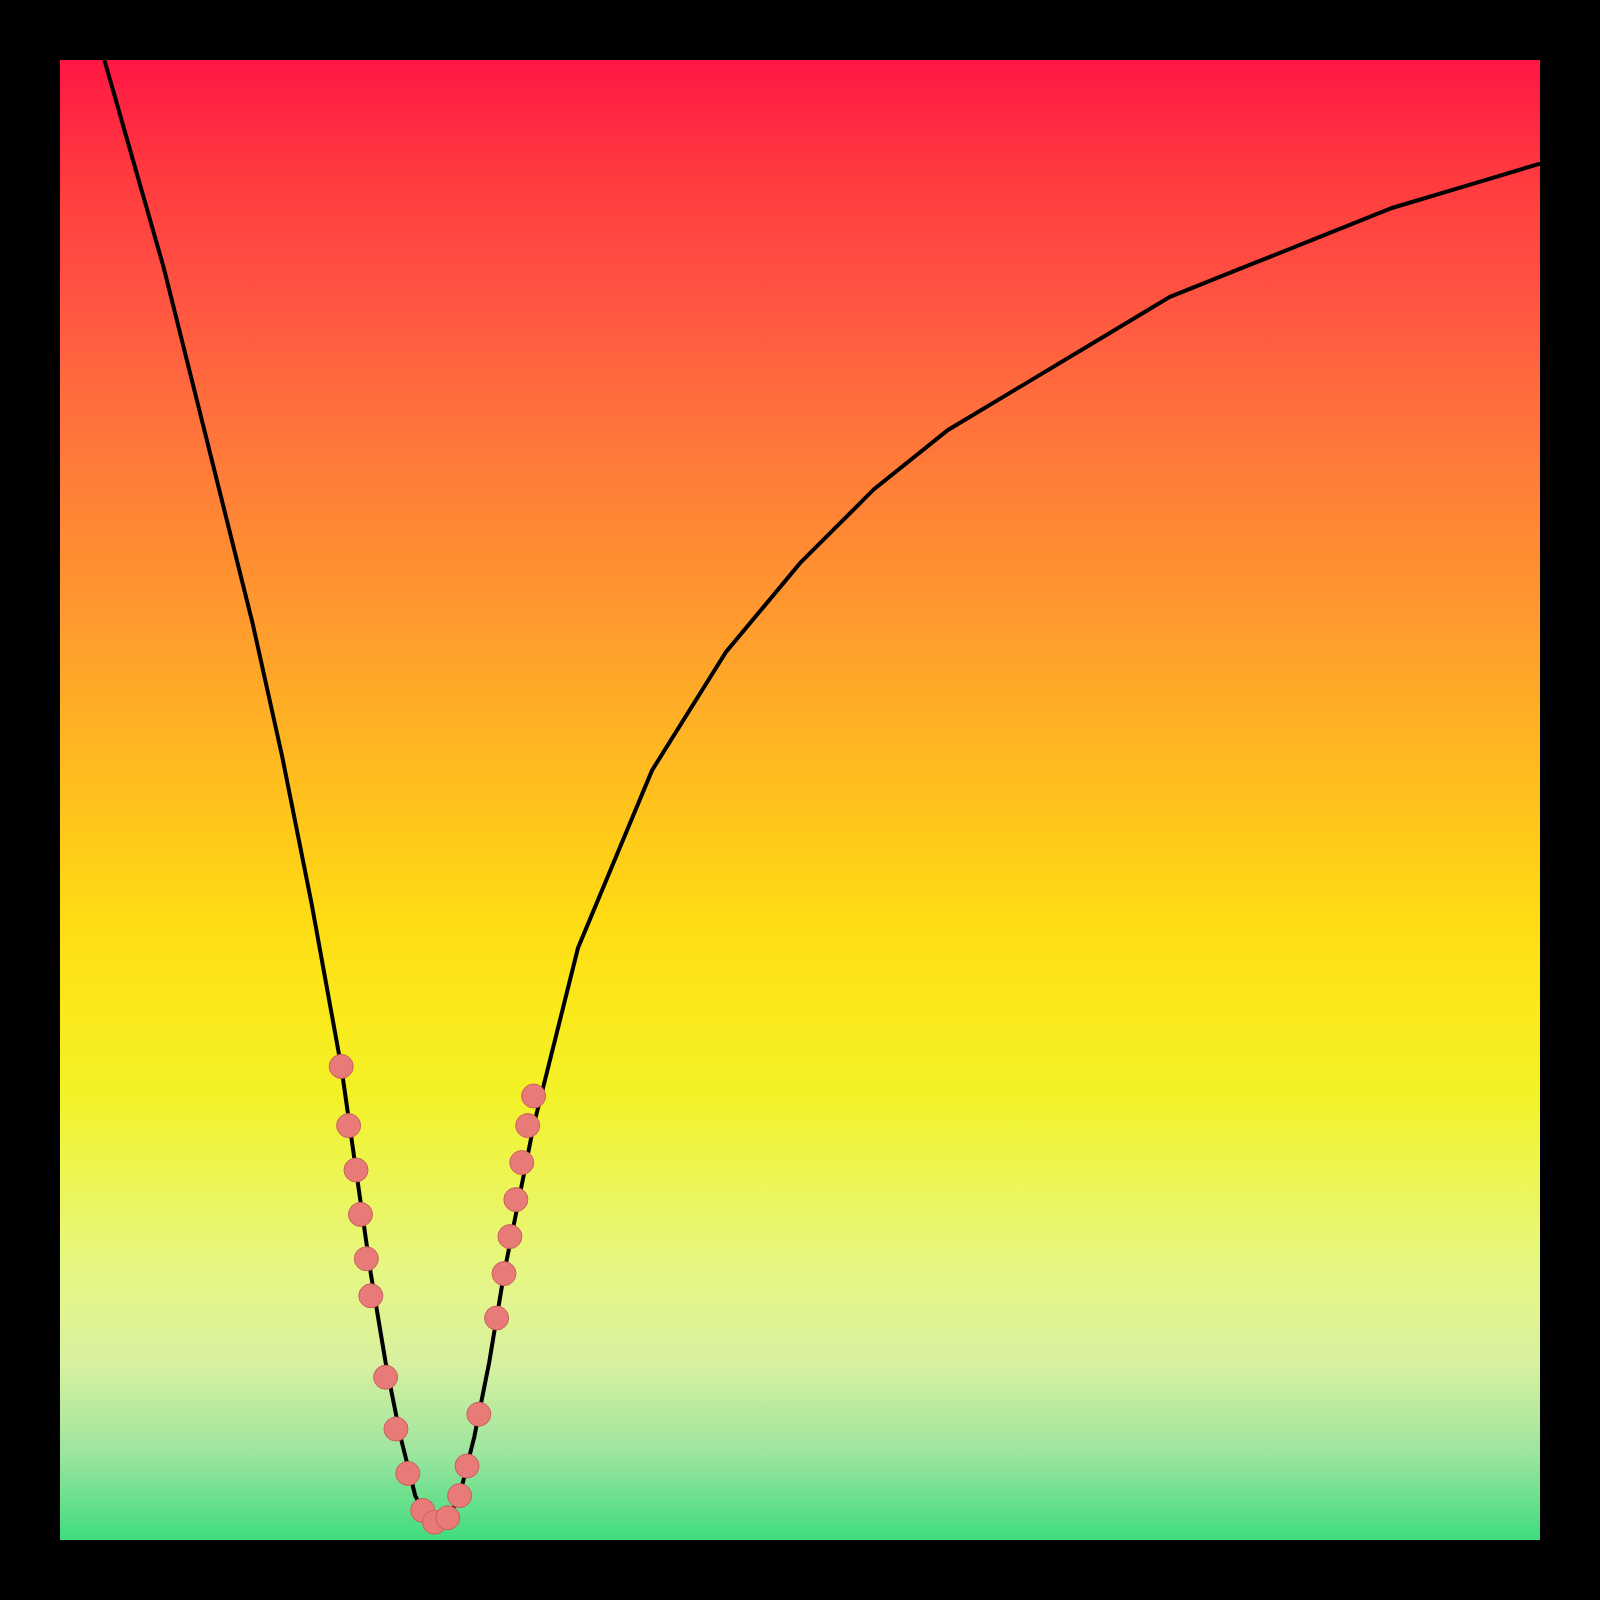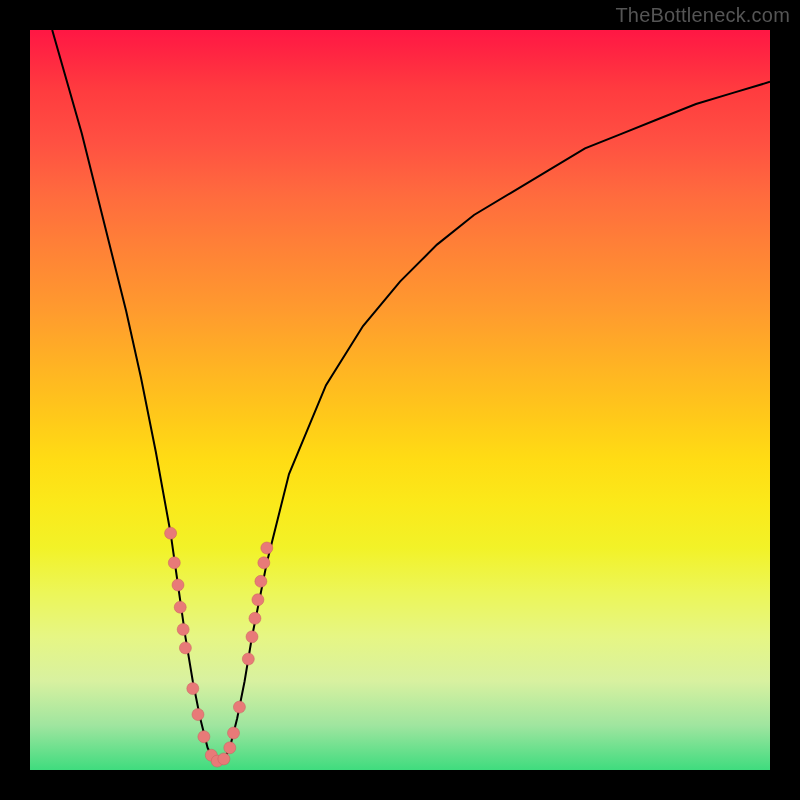--- a/index.html
+++ b/index.html
@@ -57,21 +57,20 @@
     .marker {
       fill: #e87a78;
       stroke: #c9605e;
       stroke-width: 0.5;
     }
   </style>
 </head>
 <body>
 
 <div class="outer">
-  <div class="watermark">TheBottleneck.com</div>
   <div class="plot-area">
     <svg class="svg-layer" viewBox="0 0 740 740" preserveAspectRatio="none">
       <path id="curve-path" d="M22.20 0.00 L37.00 51.80 L51.80 103.60 L66.60 162.80 L81.40 222.00 L96.20 281.20 L111.00 347.80 L125.80 421.80 L140.60 503.20 L148.00 555.00 L155.40 606.80 L162.80 651.20 L170.20 688.20 L177.60 717.80 L185.00 732.60 L192.40 732.60 L199.80 717.80 L207.20 688.20 L214.60 651.20 L222.00 606.80 L236.80 532.80 L259.00 444.00 L296.00 355.20 L333.00 296.00 L370.00 251.60 L407.00 214.60 L444.00 185.00 L481.00 162.80 L518.00 140.60 L555.00 118.40 L592.00 103.60 L629.00 88.80 L666.00 74.00 L703.00 62.90 L740.00 51.80" stroke="#000" stroke-width="2" fill="none"></path>
       <g id="markers-group">
           <circle cx="140.60" cy="503.20" r="6" class="marker"></circle>
           <circle cx="144.30" cy="532.80" r="6" class="marker"></circle>
           <circle cx="148.00" cy="555.00" r="6" class="marker"></circle>
           <circle cx="150.22" cy="577.20" r="6" class="marker"></circle>
           <circle cx="153.18" cy="599.40" r="6" class="marker"></circle>
           <circle cx="155.40" cy="617.90" r="6" class="marker"></circle>

